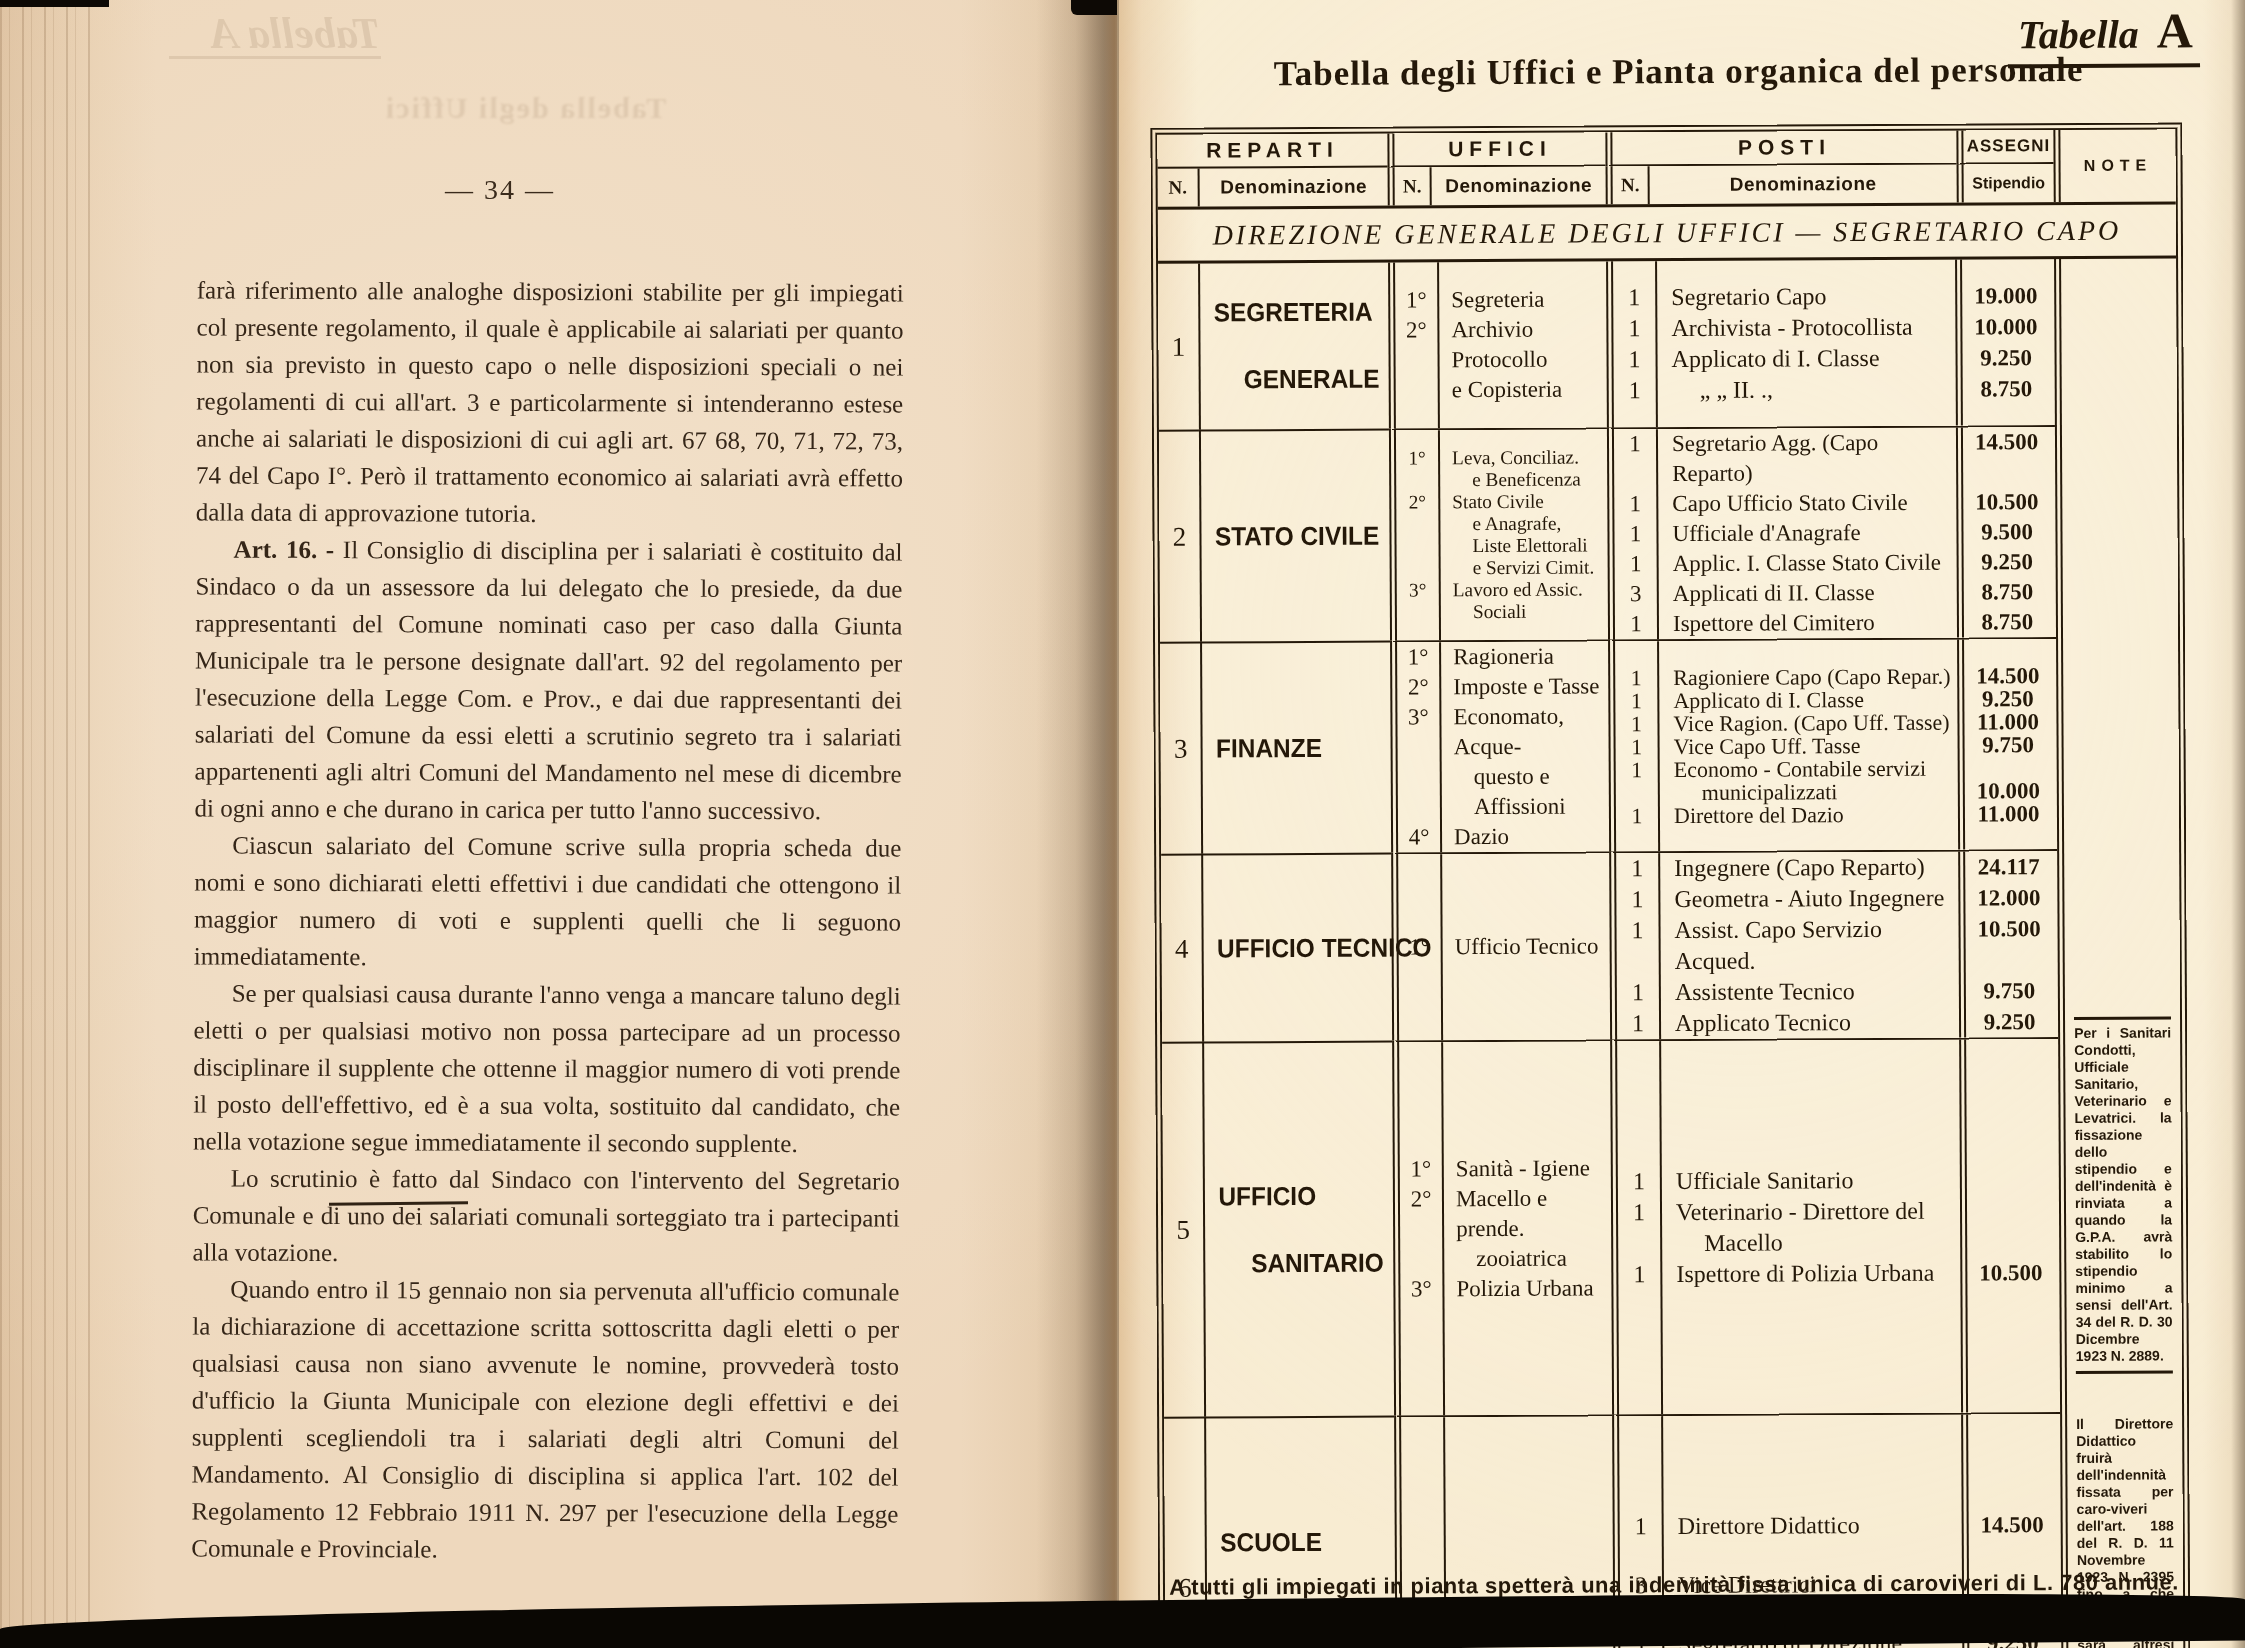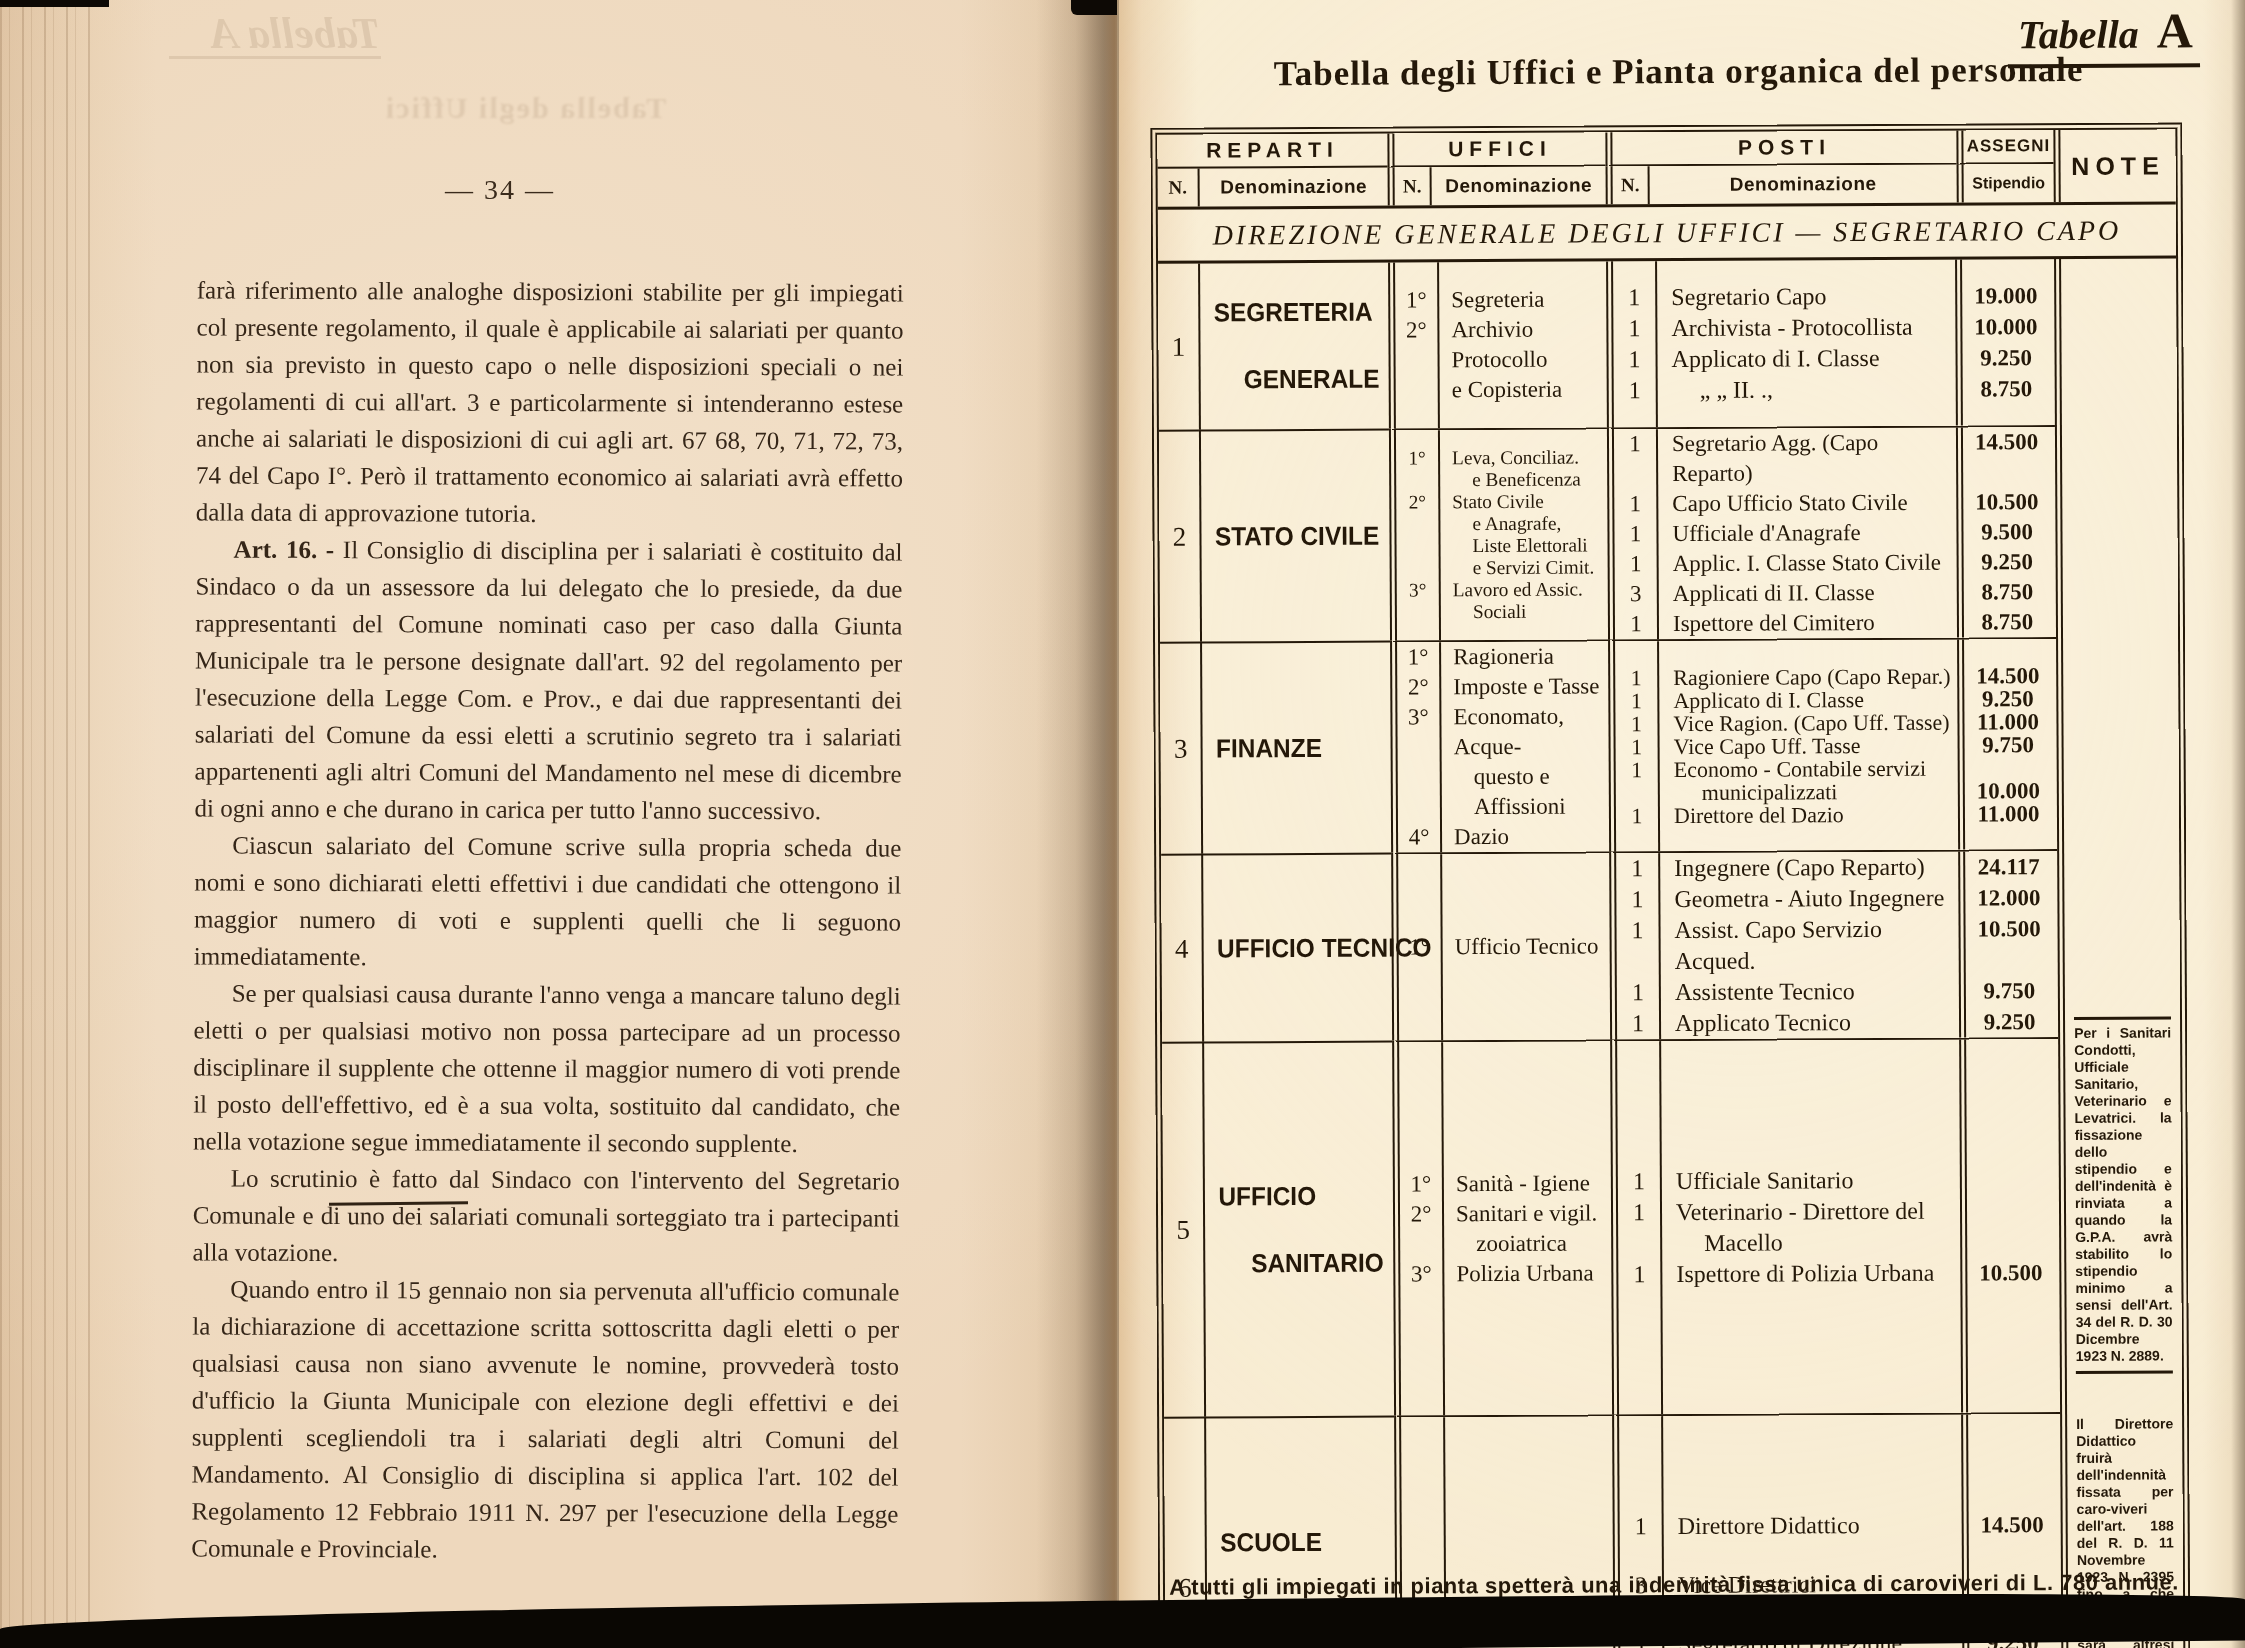--- a/index.html
+++ b/index.html
@@ -66,21 +66,21 @@
     border:7px double var(--ink);border-bottom:none;box-sizing:border-box;}
   .grid{display:grid;grid-template-columns:40px 190px 42px 176px 42px 309px 97px 1fr;}
   .hrow{grid-template-rows:34px 38px;border-bottom:3px solid var(--ink);}
   .hc{display:flex;align-items:center;justify-content:center;box-sizing:border-box;
     font-family:"Liberation Sans",sans-serif;font-weight:700;}
   .hc.group{font-size:21px;letter-spacing:6px;border-bottom:2px solid var(--ink);}
   .hc.sub{font-size:19px;letter-spacing:0.5px;}
   .hc.nsub{font-size:19px;font-family:"Liberation Serif",serif;}
   .hc.assegni{font-size:17px;letter-spacing:1px;border-bottom:2px solid var(--ink);}
   .hc.stip{font-size:16px;}
-  .hc.note-h{grid-row:1/3;font-size:25px;letter-spacing:6px;}
+  .hc.note-h{grid-row:1/3;font-size:16px;letter-spacing:6px;}
   .b1{border-left:2px solid var(--ink);}
   .b2{border-left:7px double var(--ink);}
 
   .section-row{border-bottom:3px solid var(--ink);min-height:51px;display:flex;align-items:center;justify-content:center;
     font:italic 400 28px/1 "Liberation Serif",serif;letter-spacing:3px;text-align:center;}
 
   .trow{position:relative;}
   .trow + .trow .cell:not(.cnote){border-top:2px solid var(--ink);}
   .cell{box-sizing:border-box;}
   .cn{display:flex;align-items:center;justify-content:center;font-size:27px;}
@@ -344,21 +344,21 @@
             <div class="grid trow">
               <div class="cell cn">5</div>
               <div class="cell crep">
                 <div class="repline">UFFICIO</div>
                 <div class="repline alt">SANITARIO</div>
               </div>
               <div class="cell cuff">
                 <div class="uff-n">1°</div>
                 <div class="uff-t">Sanità - Igiene</div>
                 <div class="uff-n">2°</div>
-                <div class="uff-t">Sanitari e vigil.</div>
+                <div class="uff-t">Macello e prende.</div>
                 <div class="uff-n"></div>
                 <div class="uff-t ind">zooiatrica</div>
                 <div class="uff-n">3°</div>
                 <div class="uff-t">Polizia Urbana</div>
               </div>
               <div class="cell cpos">
                 <div class="pq">1</div>
                 <div class="pt">Ufficiale Sanitario</div>
                 <div class="ps"></div>
                 <div class="pq">1</div>

